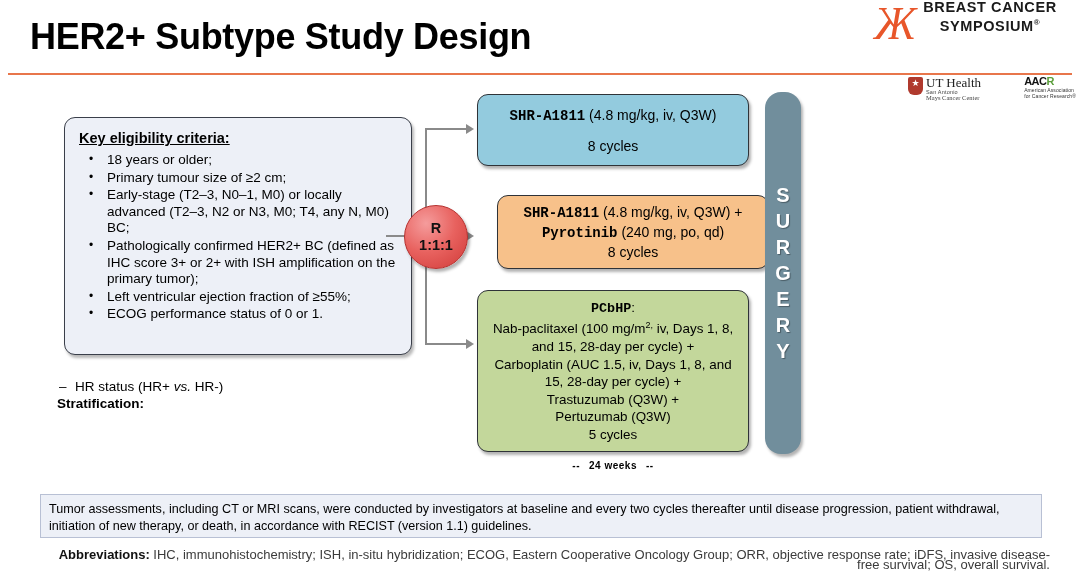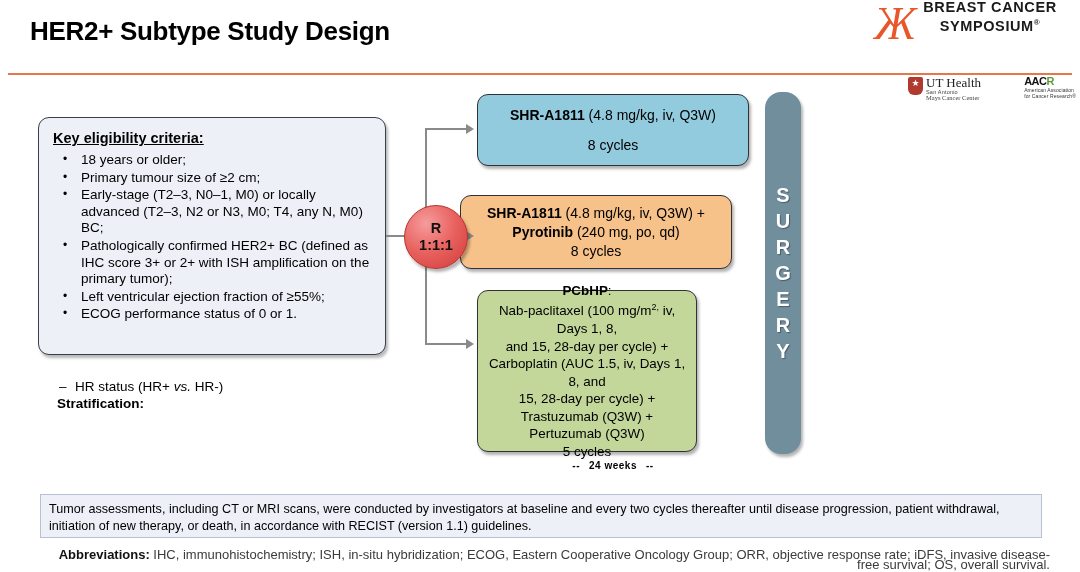--- a/index.html
+++ b/index.html
@@ -17,21 +17,21 @@
     height: 572px;
     overflow: hidden;
     background: #ffffff;
   }
 
   
   #page-title {
     position: absolute;
     left: 30px;
     top: 16px;
-    font-size: 26px;
+    font-size: 36px;
     font-weight: bold;
     letter-spacing: -0.3px;
     color: #000000;
     white-space: nowrap;
   }
   #title-rule {
     position: absolute;
     left: 8px;
     top: 73px;
     width: 1064px;
@@ -109,20 +109,21 @@
   .aacr-sub { font-size: 5px; color: #333; letter-spacing: 0.1px; line-height: 6px; }
 
   
   .panel {
     position: absolute;
     background: #EDF0F7;
     border: 1.3px solid #3a3f4a;
     border-radius: 11px;
     box-sizing: border-box;
     box-shadow: 2px 3px 3px rgba(0,0,0,0.28);
+    margin-left: 26px;
   }
   .panel-head {
     font-weight: bold;
     text-decoration: underline;
     font-size: 14.5px;
   }
 
   
   #eligibility-box {
     left: 38px; top: 117px;
@@ -212,32 +213,32 @@
     text-align: center;
     padding: 6px 10px;
   }
   #arm-1 {
     left: 477px; top: 94px; width: 272px; height: 72px;
     background: #93CBDE;
     font-size: 14px;
   }
   #arm-1 .line1 { margin-bottom: 14px; }
   #arm-2 {
-    left: 460px; top: 195px; width: 272px; height: 74px;
+    left: 497px; top: 195px; width: 272px; height: 74px;
     background: #F7C18A;
     font-size: 14px;
     line-height: 19px;
   }
   #arm-3 {
-    left: 477px; top: 290px; width: 220px; height: 162px;
+    left: 477px; top: 290px; width: 272px; height: 162px;
     background: #C3D79B;
     font-size: 13.4px;
     line-height: 17.5px;
   }
-  .arm b { font-weight: bold; }
+  .arm b { font-weight: bold; font-family: Liberation Mono, monospace; }
   sup.sq { font-size: 9px; vertical-align: super; }
 
   
   #duration-label {
     position: absolute;
     left: 477px; top: 460px;
     width: 272px;
     text-align: center;
     font-size: 10px;
     font-weight: bold;

